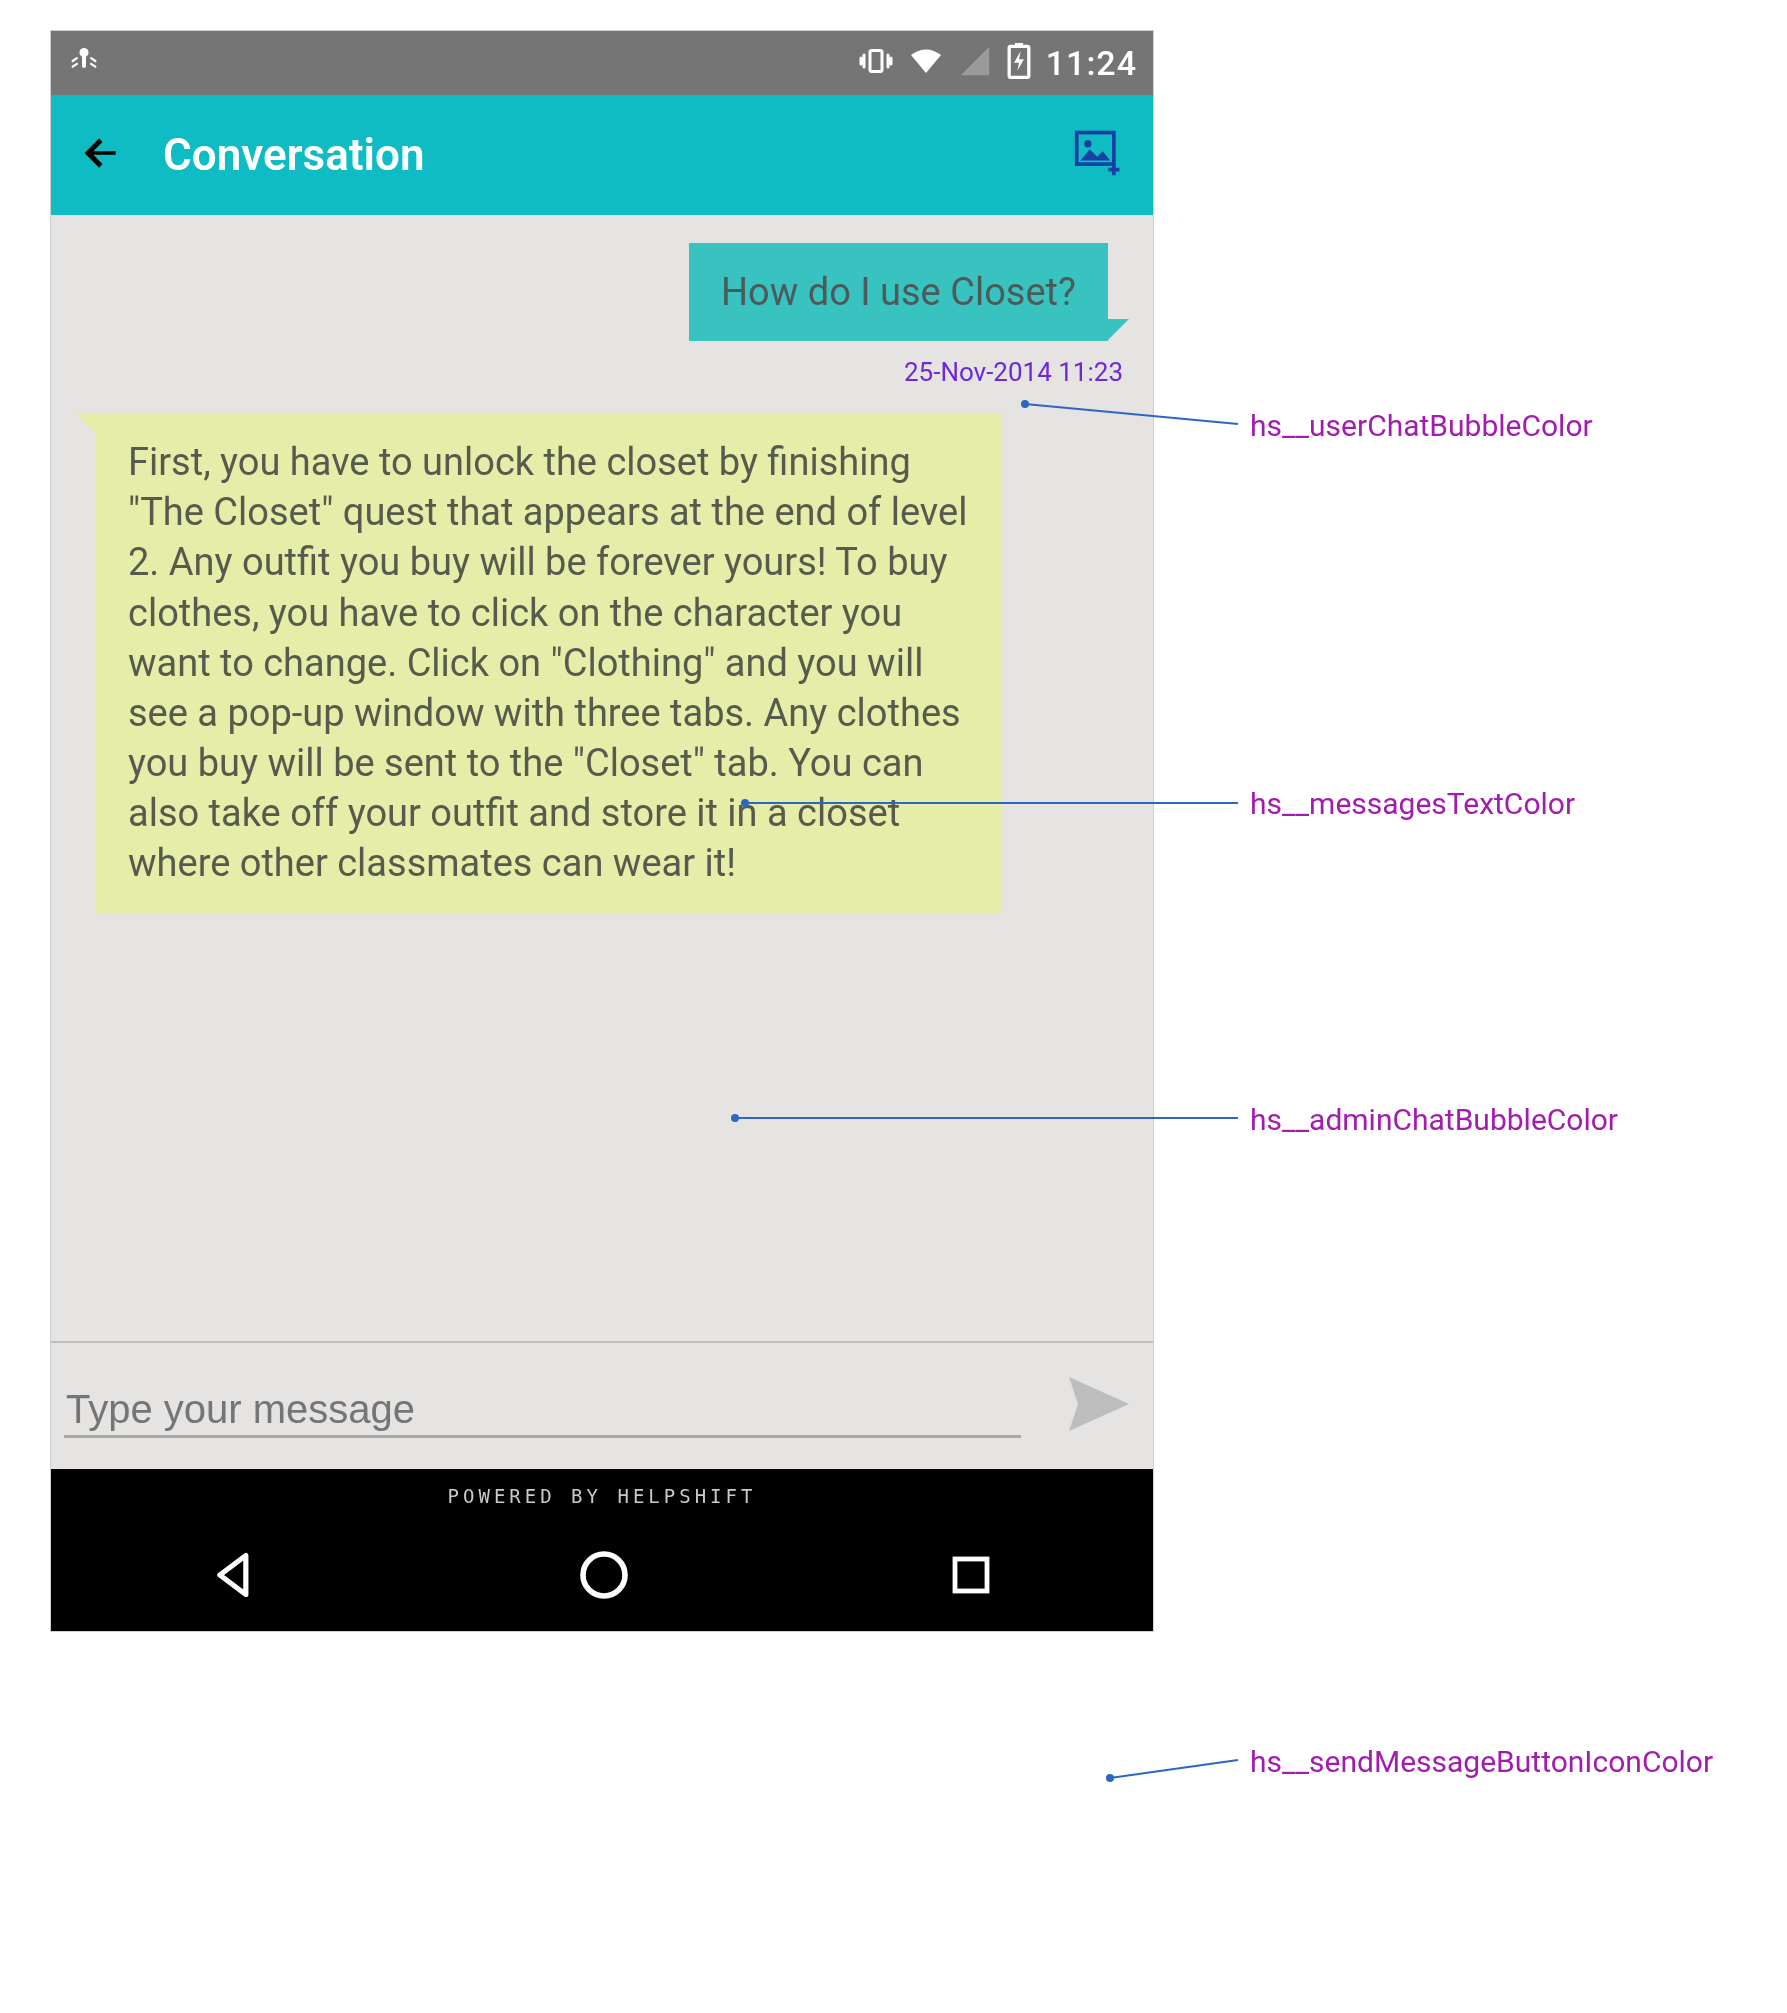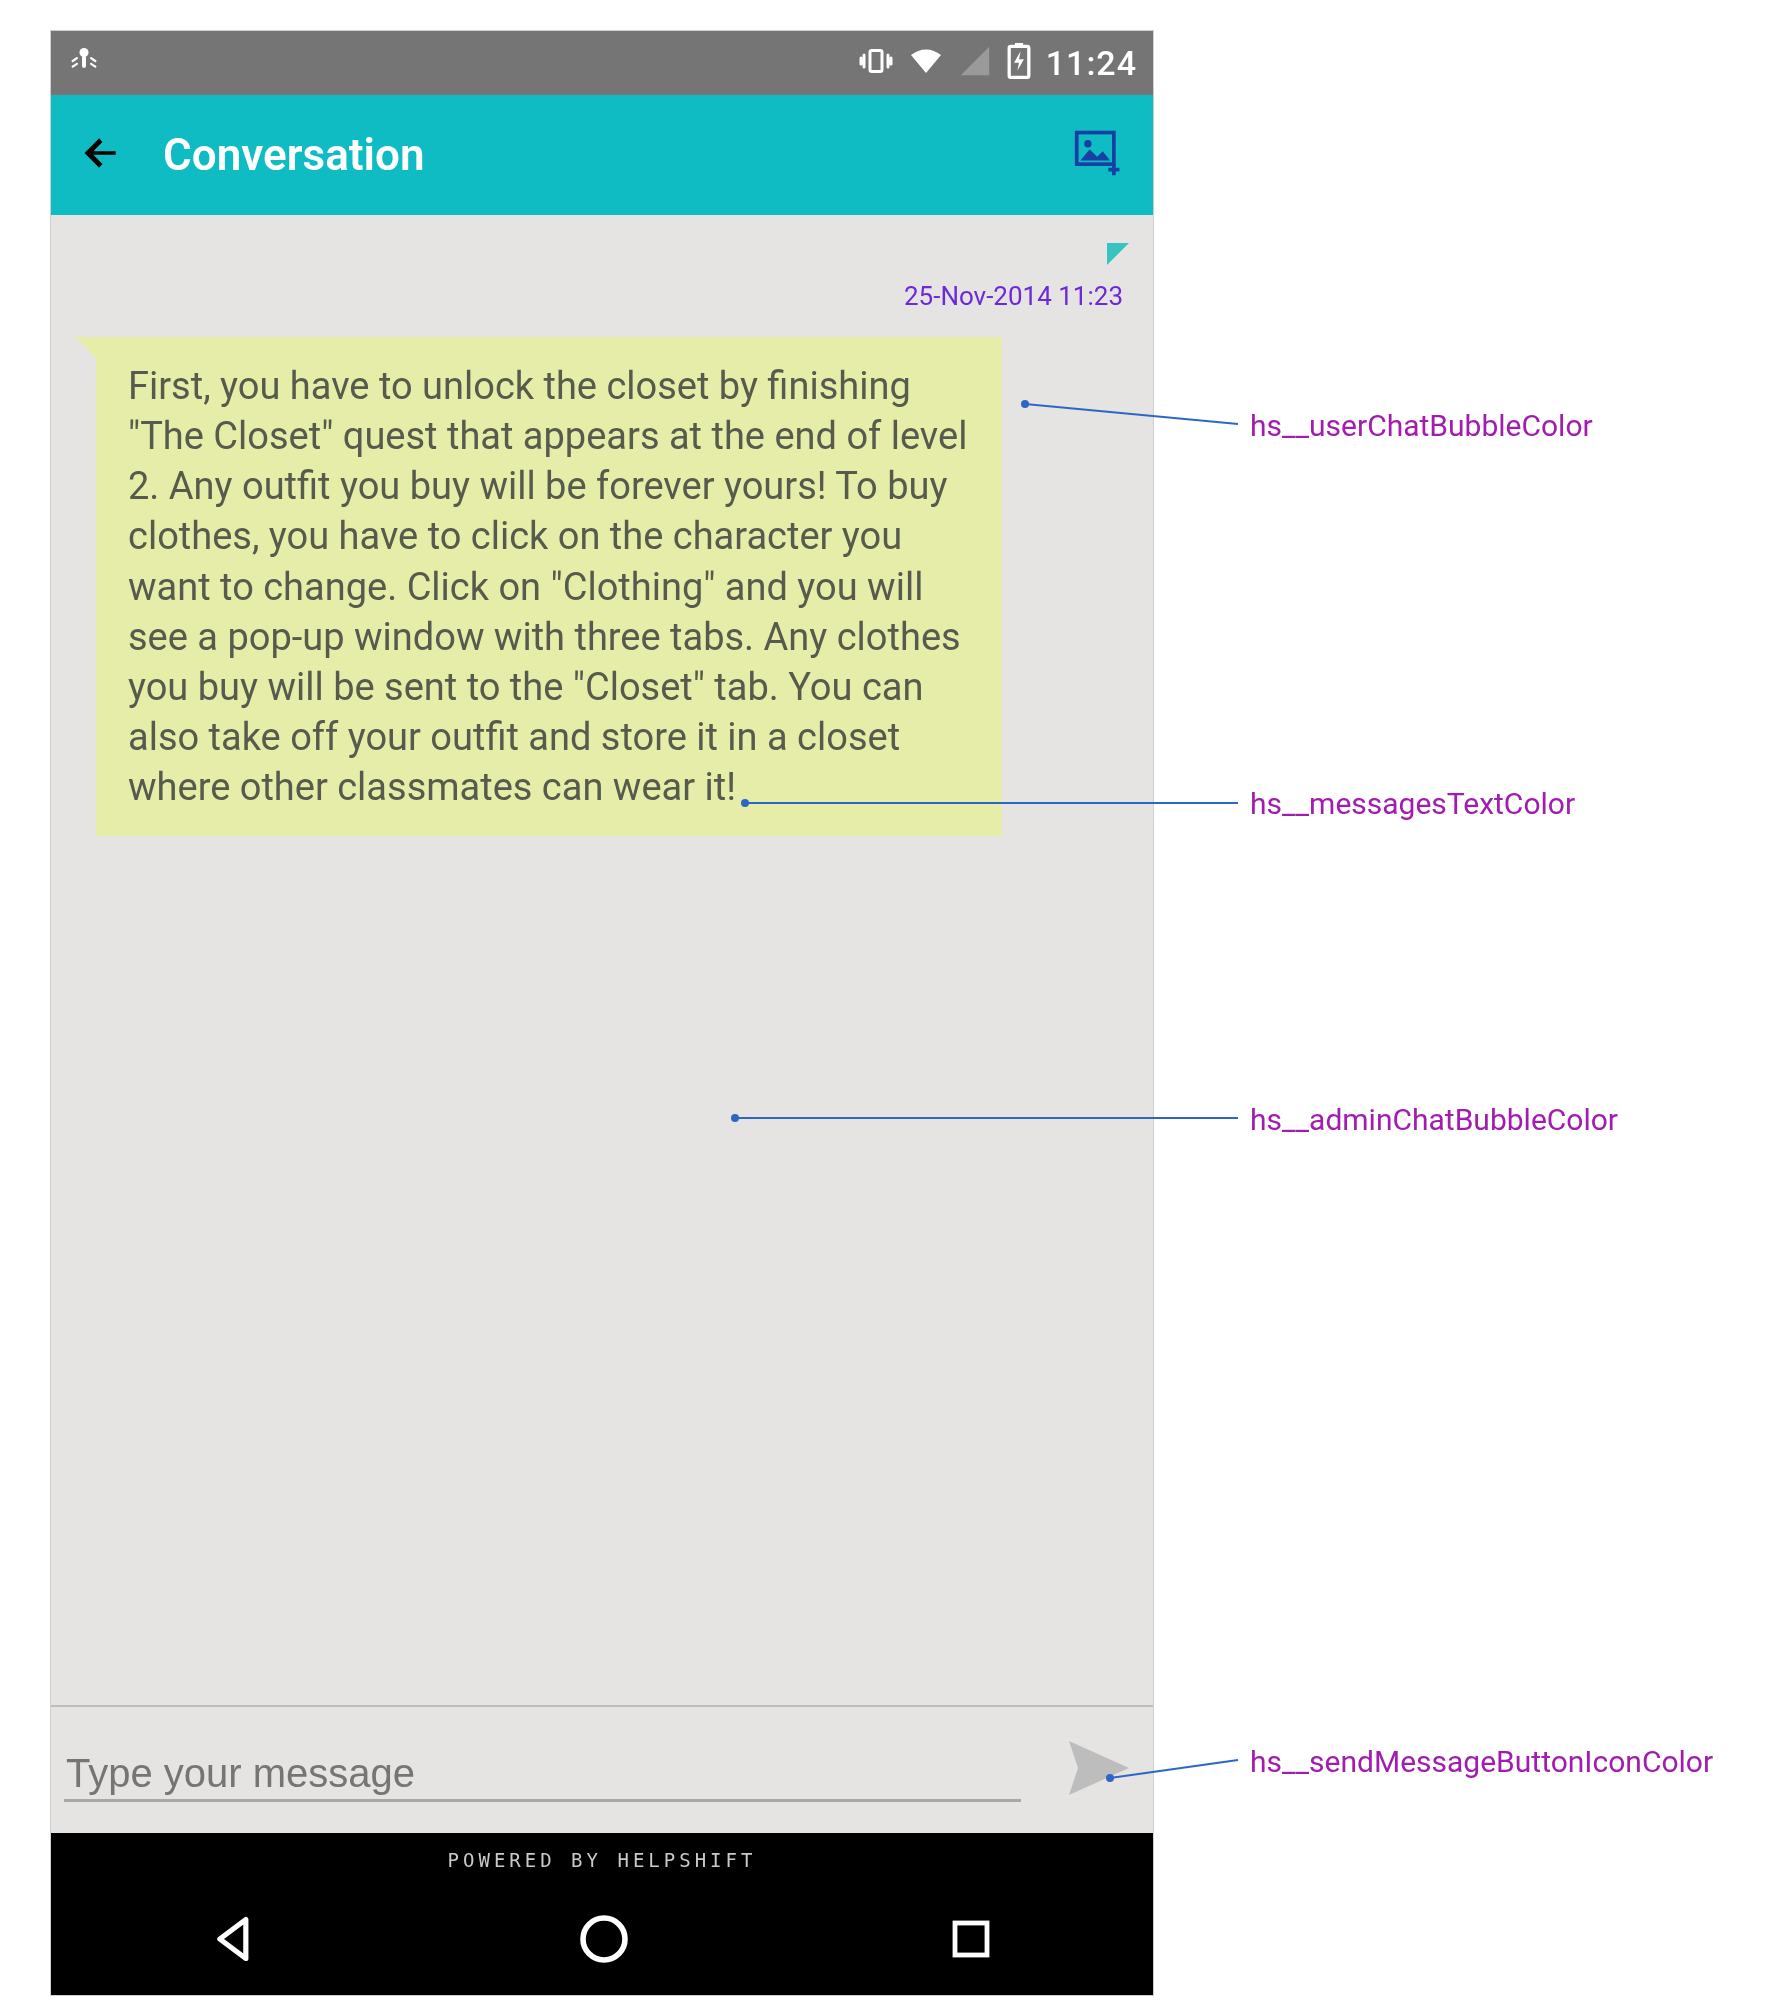--- a/index.html
+++ b/index.html
@@ -1,20 +1,20 @@
 <!DOCTYPE html>
 <html><head>
 <meta charset="utf-8">
 <style>
   * { box-sizing: border-box; margin: 0; padding: 0; }
   html, body { width: 1787px; height: 2013px; background: #fff; font-family: Roboto, Arial, sans-serif; }
   .canvas { position: relative; width: 1787px; height: 2013px; }
 
   
-  .phone { position: absolute; left: 50px; top: 30px; width: 1104px; height: 1966px; background: #e6e4e2; border: 1px solid #d0d0d0; }
+  .phone { position: absolute; left: 50px; top: 30px; width: 1104px; height: 1602px; background: #e6e4e2; border: 1px solid #d0d0d0; }
 
   
   .statusbar { height: 64px; background: #757575; display: flex; align-items: center; justify-content: space-between; padding: 0 16px; color: #fff; }
   .statusbar .left { display: flex; align-items: center; }
   .statusbar .right { display: flex; align-items: center; gap: 14px; }
   .clock { font-size: 34px; letter-spacing: 1px; font-weight: 500; }
 
   
   .appbar { height: 120px; background: #10bcc3; display: flex; align-items: center; padding: 0 28px; color: #fff; }
   .appbar .title { font-size: 44px; font-weight: 600; margin-left: 40px; flex: 1; }
@@ -114,20 +114,23 @@
           <rect x="2" y="3" width="20" height="17" fill="none" stroke="#1541a5" stroke-width="2"></rect>
           <circle cx="8" cy="9" r="2" fill="#1541a5"></circle>
           <path d="M4 18l5-6 4 4 3-3 4 5H4z" fill="#1541a5"></path>
           <path d="M22 20v6M19 23h6" stroke="#1541a5" stroke-width="2"></path>
         </svg>
       </span>
     </div>
 
     <div class="chat">
       <div class="row right">
+        <div class="bubble user">
+          <span>How do I use Closet?</span>
+        </div>
         <div class="tail"></div>
       </div>
       <div class="timestamp">25-Nov-2014 11:23</div>
 
       <div class="row left">
         <div class="tail"></div>
         <div class="bubble admin">
           <span>First, you have to unlock the closet by finishing "The Closet" quest that appears at the end of level 2. Any outfit you buy will be forever yours! To buy clothes, you have to click on the character you want to change. Click on "Clothing" and you will see a pop-up window with three tabs. Any clothes you buy will be sent to the "Closet" tab. You can also take off your outfit and store it in a closet where other classmates can wear it!</span>
         </div>
       </div>

